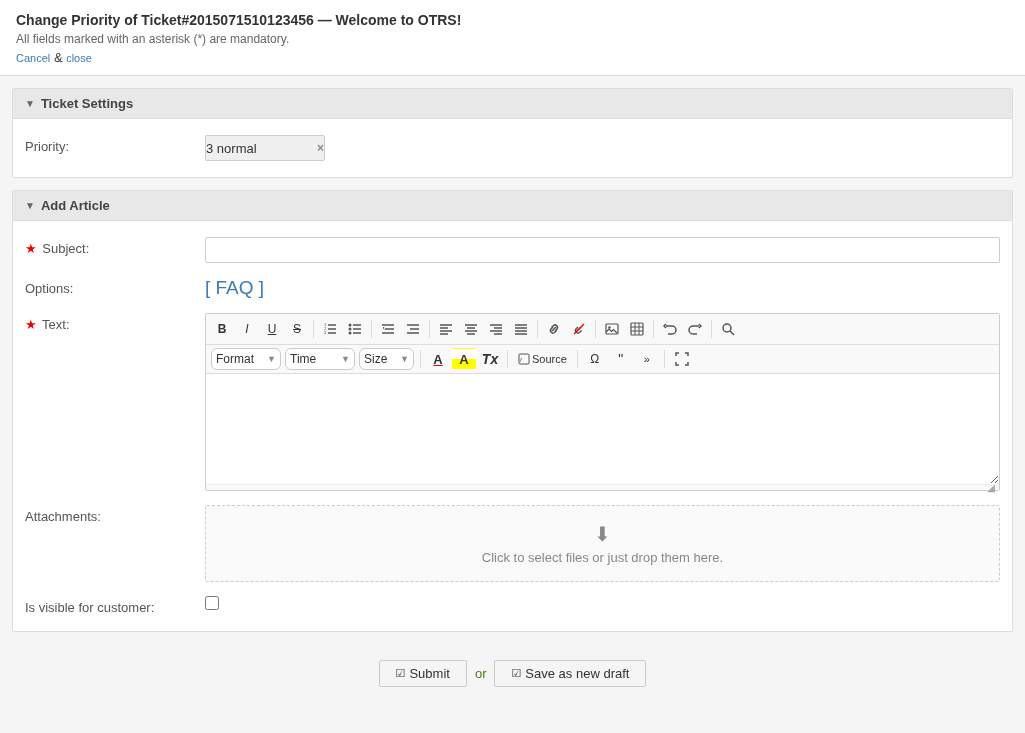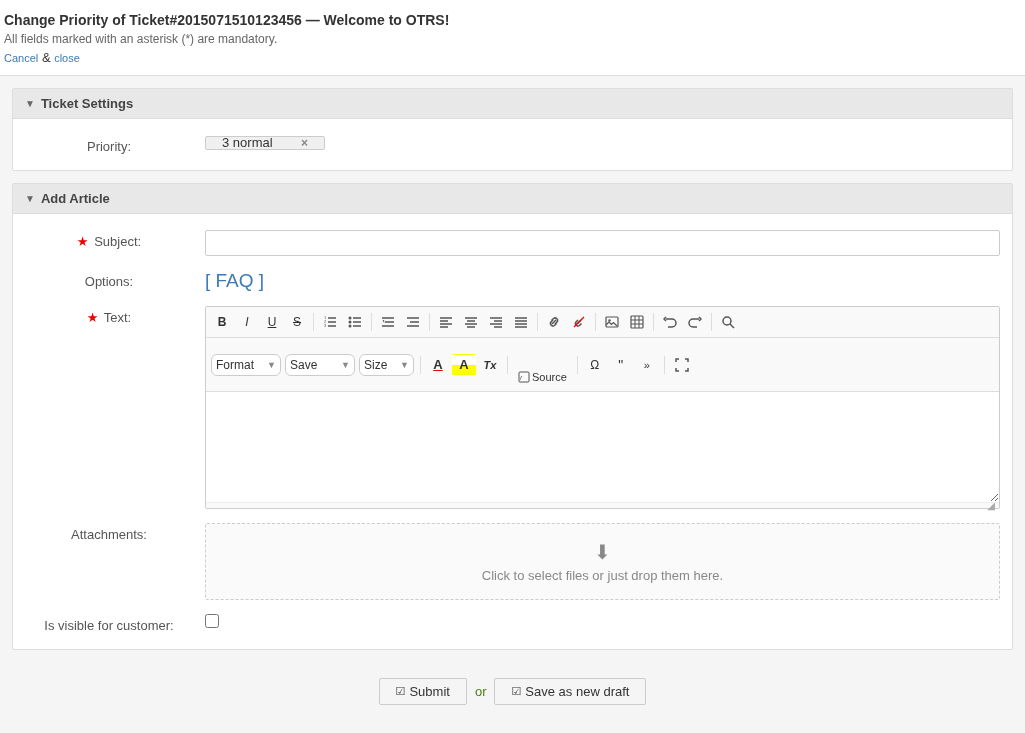--- a/index.html
+++ b/index.html
@@ -1,20 +1,20 @@
 <!DOCTYPE html>
 <html><head>
   <meta charset="utf-8">
   <style>
     * { box-sizing: border-box; margin: 0; padding: 0; }
     body { font-family: Arial, sans-serif; font-size: 13px; background: #f5f5f5; color: #333; }
 
     .page-header {
       background: #fff;
-      padding: 12px 4px 10px;
+      padding: 12px 16px 10px;
       border-bottom: 1px solid #ddd;
     }
     .page-header h1 {
       font-size: 14px;
       font-weight: bold;
       color: #333;
       margin-bottom: 4px;
     }
     .page-header p {
       font-size: 12px;
@@ -56,21 +56,21 @@
     .form-row {
       display: flex;
       align-items: flex-start;
       margin-bottom: 14px;
     }
     .form-row:last-child { margin-bottom: 0; }
 
     .form-label {
       width: 180px;
       min-width: 180px;
-      text-align: center;
+      text-align: left;
       padding-right: 12px;
       padding-top: 4px;
       font-size: 13px;
       color: #555;
     }
     .form-label .required {
       color: #e00;
       margin-right: 2px;
     }
 
@@ -88,23 +88,23 @@
       outline: none;
       background: #fff;
     }
 
     .priority-tag {
       display: inline-flex;
       align-items: center;
       background: #f0f0f0;
       border: 1px solid #ccc;
       border-radius: 2px;
-      padding: 3px 16px;
-      font-size: 13px;
-      height: 14px;
+      padding: 3px 0;
+      font-size: 13px;
+      height: 26px;
       min-width: 120px;
     }
     .priority-tag .tag-text { flex: 1; }
     .priority-tag .tag-remove {
       color: #888;
       cursor: pointer;
       font-size: 12px;
       margin-left: 4px;
       font-weight: bold;
     }
@@ -446,39 +446,39 @@
                 </svg>
             </button>
           </div>
 
           <div class="toolbar-row2">
             <div class="toolbar-dropdown">
               <span>Format</span>
               <span class="dd-arrow">▼</span>
             </div>
             <div class="toolbar-dropdown">
-              <span>Save</span>
+              <span>Time</span>
               <span class="dd-arrow">▼</span>
             </div>
             <div class="toolbar-dropdown" style="min-width:55px;">
               <span>Size</span>
               <span class="dd-arrow">▼</span>
             </div>
             <div class="toolbar-separator"></div>
             <button class="toolbar-btn" style="font-weight:bold; text-decoration: underline; text-decoration-color: #e00; font-size:13px;">
               <span>A</span>
             </button>
             <button class="toolbar-btn" style="font-weight:bold; font-size:13px; background: linear-gradient(to bottom, #fff 50%, #ff0 50%);">
               <span>A</span>
             </button>
-            <button class="toolbar-btn" style="font-size:11px; font-style:italic; font-weight:bold;">
+            <button class="toolbar-btn" style="font-size:14px; font-style:italic; font-weight:bold;">
               <span>Tx</span>
             </button>
             <div class="toolbar-separator"></div>
-            <button class="toolbar-btn" style="font-size:11px; width:auto; padding:0 4px;margin-top:25px;">
+            <button class="toolbar-btn" style="font-size:11px; width:auto; padding:0 4px;">
               <svg width="12" height="12" viewBox="0 0 12 12" style="margin-right:2px;">
                   <rect x="1" y="1" width="10" height="10" rx="1" stroke="#555" stroke-width="1" fill="none"></rect>
                   <text x="2" y="9" font-size="6" fill="#555" font-style="italic">f</text>
                 </svg>
               <span>Source</span>
             </button>
             <div class="toolbar-separator"></div>
             <button class="toolbar-btn">
               <span>Ω</span>
             </button>

